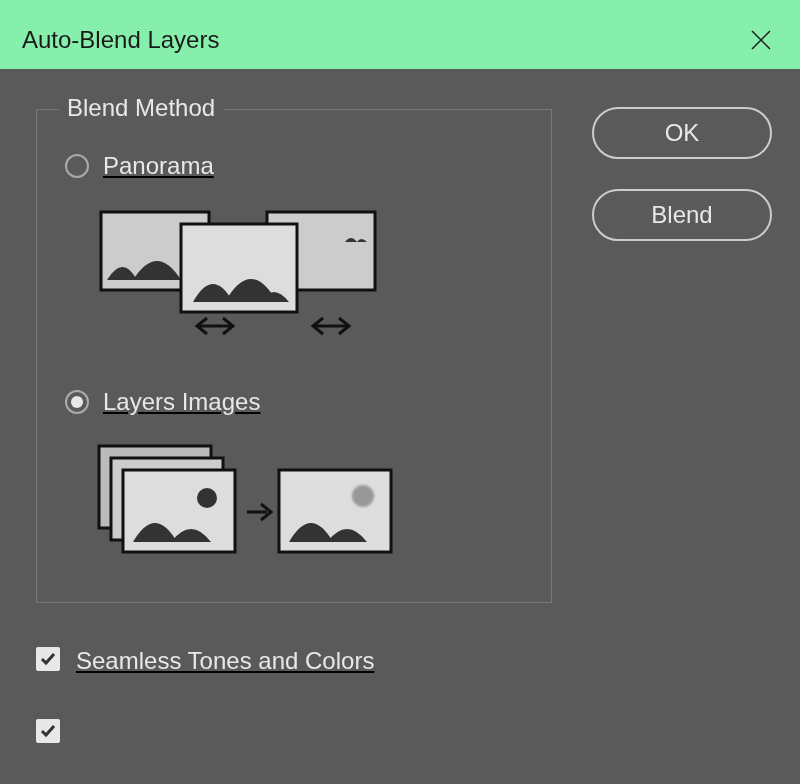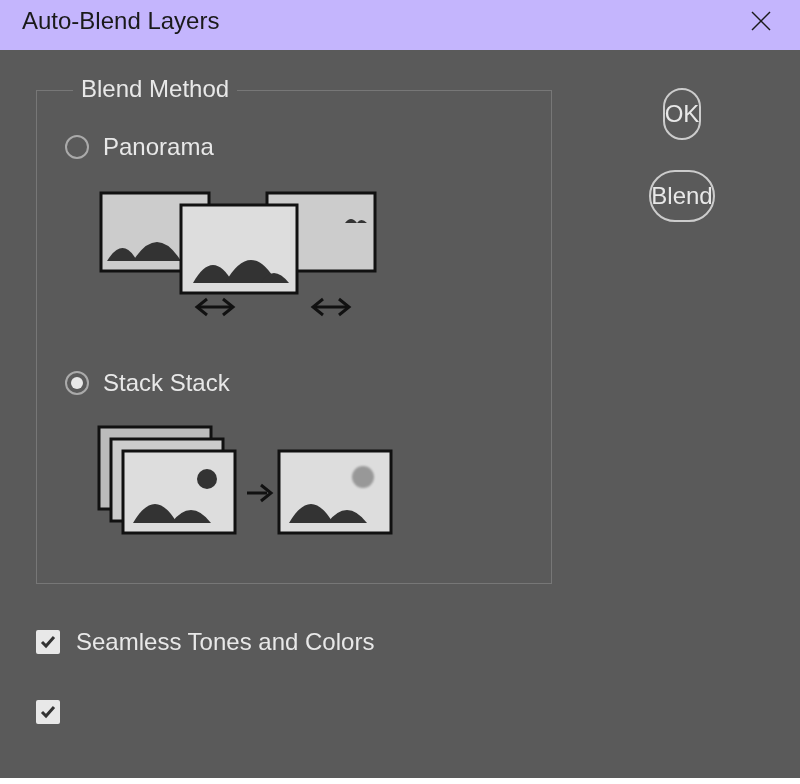--- a/index.html
+++ b/index.html
@@ -11,22 +11,22 @@
       font-family: -apple-system, "Segoe UI", Tahoma, sans-serif;
       background: #fff;
       width: 800px;
       height: 784px;
       overflow: hidden;
     }
     .titlebar {
       display: flex;
       justify-content: space-between;
       align-items: center;
-      padding: 6px 20px 14px 22px;
-      background: #c4b5fd;
+      padding: 25px 20px 14px 22px;
+      background: #86efac;
       gap: 29px;
     }
     .titlebar-title {
       font-size: 24px;
       color: #1a1a1a;
       font-weight: 400;
     }
     .close-x {
       font-size: 22px;
       color: #1a1a1a;
@@ -43,43 +43,43 @@
     }
     .left-col {
       flex: 1;
     }
     .right-col {
       width: 180px;
       display: flex;
       flex-direction: column;
       gap: 30px;
       padding-top: 6px;
-      align-items: center;
     }
     .fieldset {
       border: 1px solid #777;
       position: relative;
       padding: 42px 28px 40px 28px;
       margin-top: 8px;
     }
     .fieldset-legend {
       position: absolute;
       top: -16px;
-      left: 36px;
+      left: 22px;
       background: #5a5a5a;
       padding: 0 8px;
       font-size: 24px;
       color: #e8e8e8;
     }
     .radio-row {
       display: flex;
       align-items: center;
       gap: 14px;
       margin-bottom: 26px;
       cursor: pointer;
+      text-decoration: underline;
     }
     .radio {
       width: 24px;
       height: 24px;
       border-radius: 50%;
       border: 2px solid #aaa;
       display: flex;
       align-items: center;
       justify-content: center;
       flex-shrink: 0;
@@ -95,24 +95,24 @@
       color: #e8e8e8;
     }
     .illustration {
       margin: 0 0 50px 28px;
     }
     .illustration-stack {
       margin: 10px 0 0 28px;
     }
     .check-row {
       display: flex;
-      align-items: center;
       gap: 16px;
       margin-top: 44px;
       cursor: pointer;
+      text-decoration: underline;
     }
     .checkbox {
       width: 24px;
       height: 24px;
       background: #e8e8e8;
       border-radius: 2px;
       display: flex;
       align-items: center;
       justify-content: center;
       flex-shrink: 0;
@@ -187,21 +187,21 @@
             <polyline points="230,112 220,120 230,128"></polyline>
             <polyline points="246,112 256,120 246,128"></polyline>
           </g>
         </svg>
       </div>
 
       <div class="radio-row">
         <div class="radio selected">
             <div class="radio-dot"></div>
           </div>
-        <div class="radio-label">Stack Stack</div>
+        <div class="radio-label">Layers Images</div>
       </div>
 
       <div class="illustration-stack">
         <svg width="300" height="120" viewBox="0 0 300 120">
 
           <rect x="6" y="4" width="112" height="82" fill="#bbb" stroke="#111" stroke-width="3"></rect>
           <rect x="18" y="16" width="112" height="82" fill="#ccc" stroke="#111" stroke-width="3"></rect>
           <rect x="30" y="28" width="112" height="82" fill="#ddd" stroke="#111" stroke-width="3"></rect>
           <circle cx="114" cy="56" r="10" fill="#333"></circle>
           <path d="M 40 100 Q 62 62 84 100 Z" fill="#333"></path>

